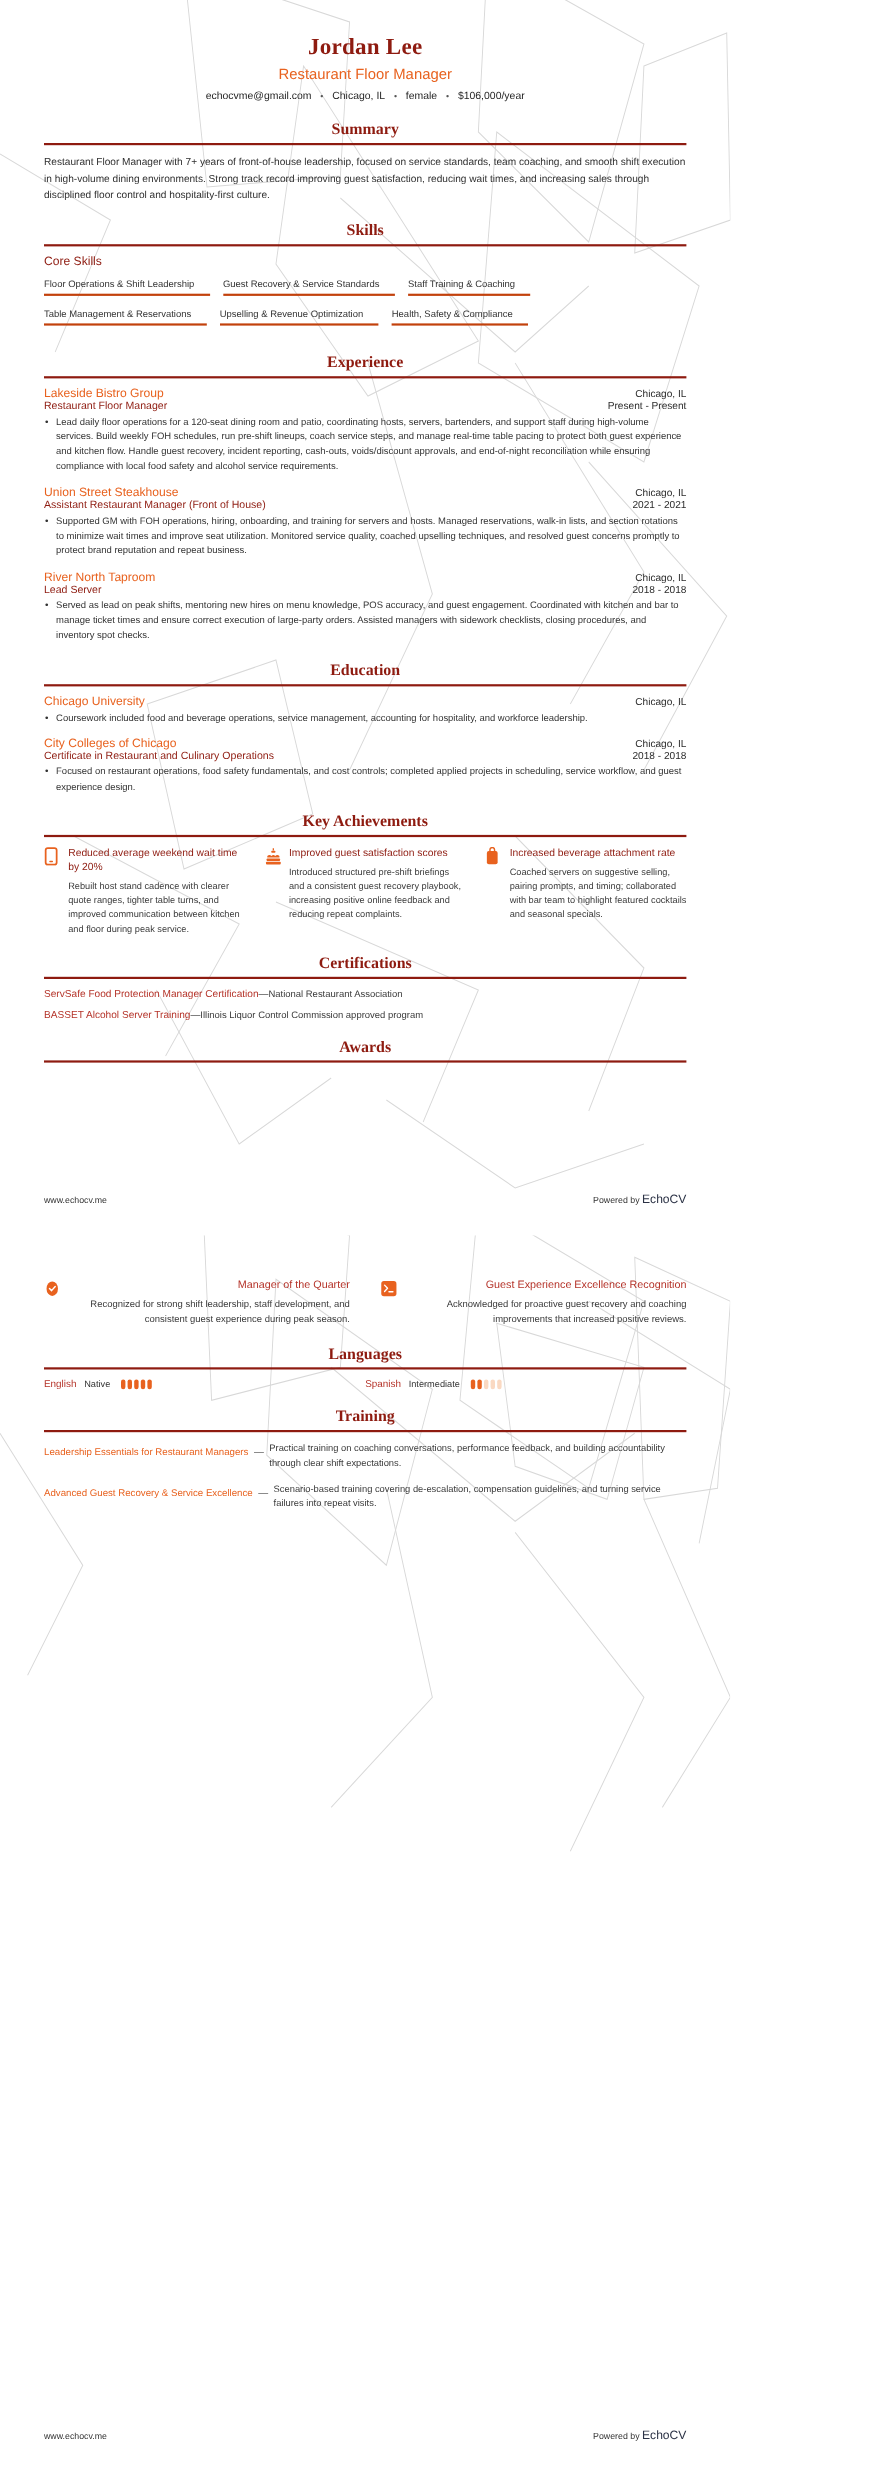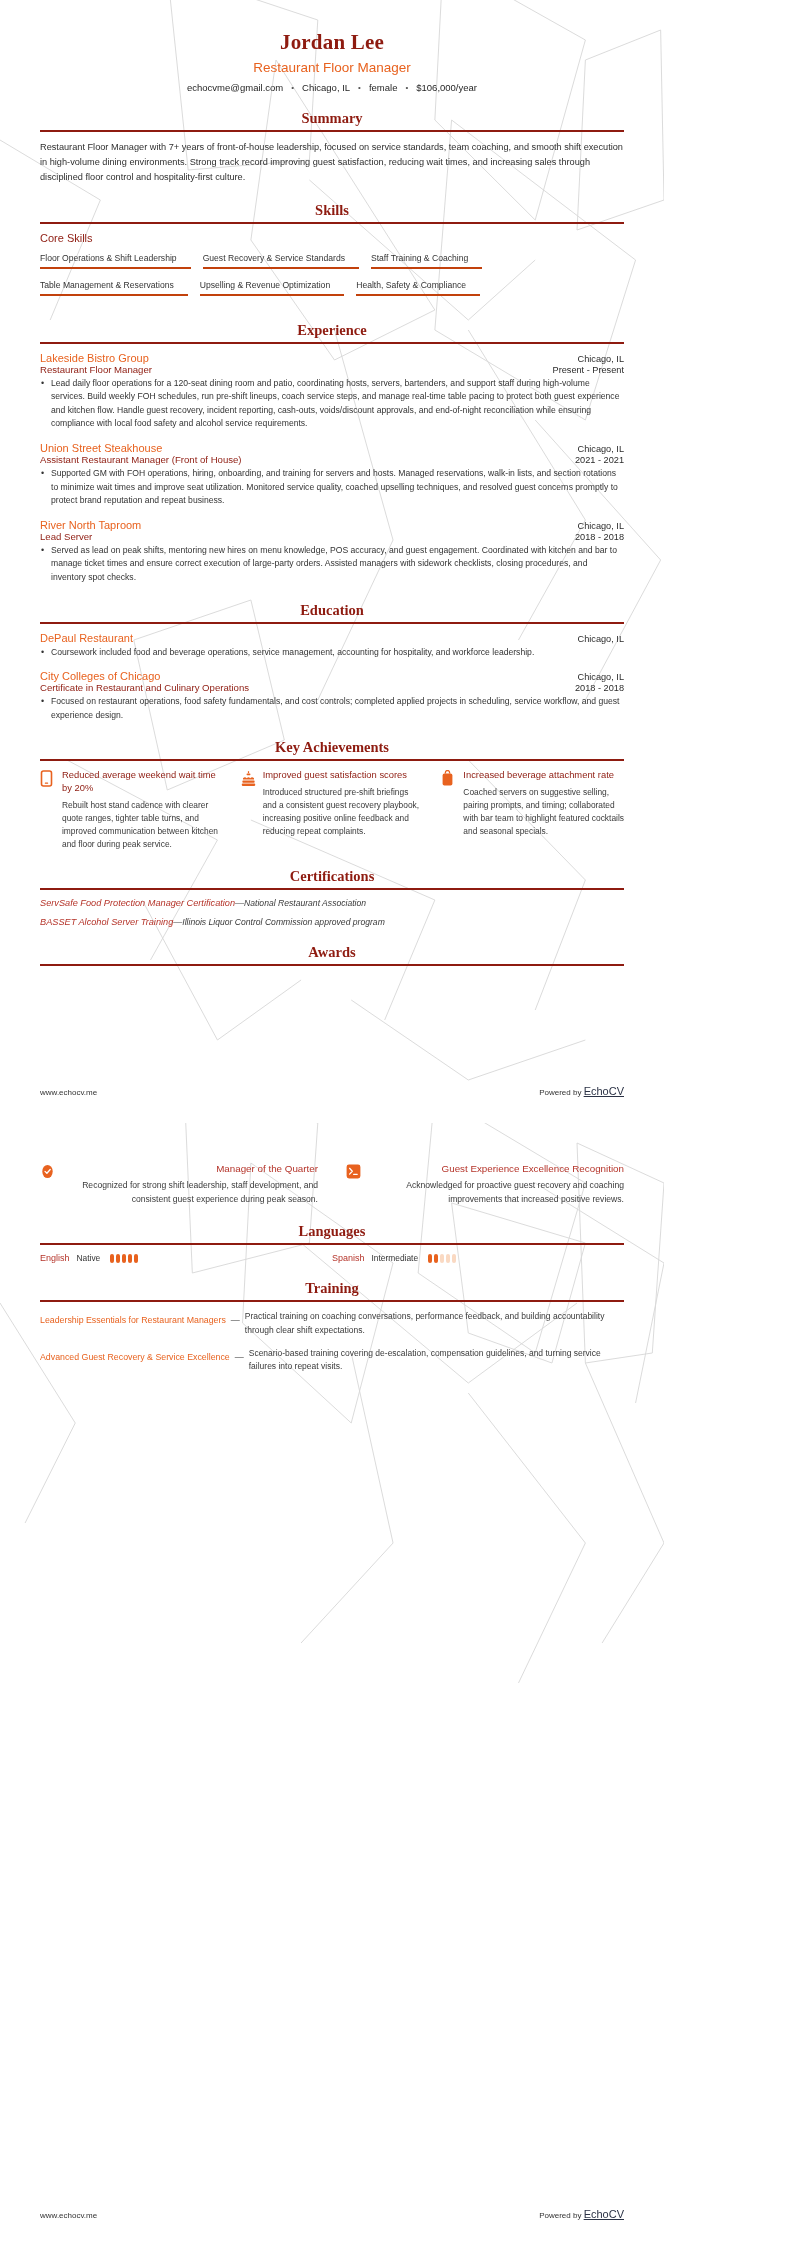--- a/index.html
+++ b/index.html
@@ -163,21 +163,21 @@
     line-height: 1.35;
     margin-bottom: 4px;
   }
   .ach-desc {
     font-size: 8.4px;
     line-height: 1.55;
     color: #3a3a3a;
   }
 
   
-  .cert-row { margin-bottom: 9px; font-size: 0; font-style: italic; }
+  .cert-row { margin-bottom: 9px; font-size: 0; }
   .cert-name {
     font-size: 9.2px;
     color: #b5342a;
   }
   .cert-dash { font-size: 9px; color: #444; }
   .cert-issuer { font-size: 8.6px; color: #3a3a3a; }
 
   
   .award-grid { display: flex; gap: 28px; }
   .award-item { flex: 1; display: flex; gap: 8px; align-items: flex-start; max-width: 48%; text-align: right; }
@@ -228,21 +228,21 @@
     left: 40px;
     right: 40px;
     bottom: 26px;
     display: flex;
     justify-content: space-between;
     align-items: baseline;
     z-index: 2;
   }
   .footer-url { font-size: 8px; color: #333; }
   .footer-brand { font-size: 8px; color: #333; }
-  .footer-brand .brand { font-size: 11px; color: #2b3245; font-family: "Liberation Sans", sans-serif; text-decoration: underline; }
+  .footer-brand .brand { font-size: 11px; color: #2b3245; font-family: "Liberation Sans", sans-serif; }
 
   .spacer-lg { height: 22px; }
 </style>
 </head>
 <body>
 
 <div class="page">
 
   <div class="watermark">
     <svg viewBox="0 0 794 1123" preserveAspectRatio="none">
@@ -349,21 +349,21 @@
         </ul>
       </div>
     </div>
 
     <div class="section">
       <div class="section-title">Education</div>
       <div class="section-rule"></div>
 
       <div class="entry">
         <div class="entry-line">
-          <span class="entry-org">DePaul Restaurant</span>
+          <span class="entry-org">Chicago University</span>
           <span class="entry-place">Chicago, IL</span>
         </div>
         <ul class="entry-bullets">
           <li>Coursework included food and beverage operations, service management, accounting for hospitality, and workforce leadership.</li>
         </ul>
       </div>
 
       <div class="entry">
         <div class="entry-line">
           <span class="entry-org">City Colleges of Chicago</span>

